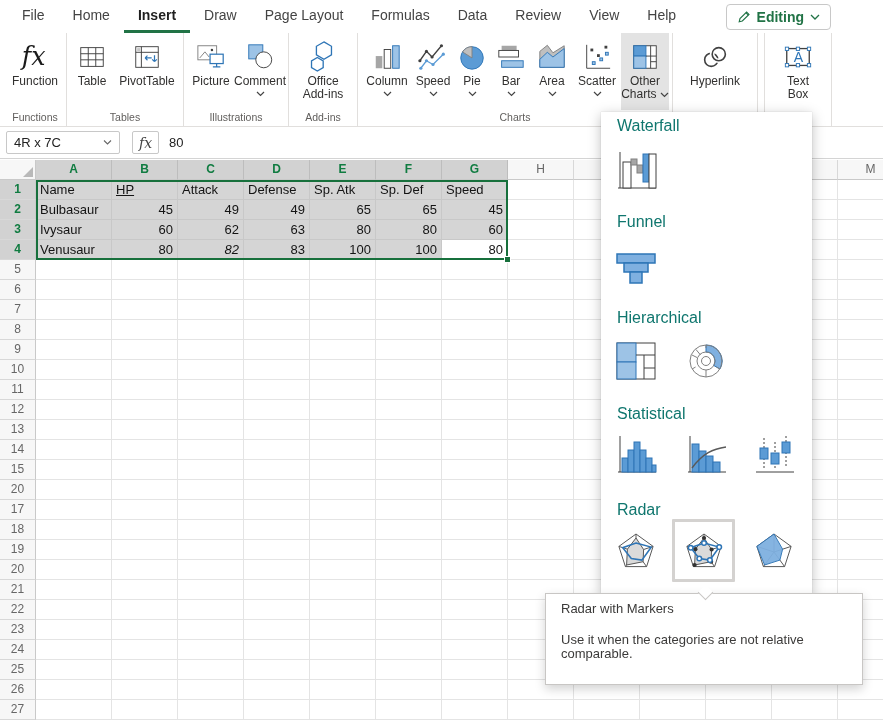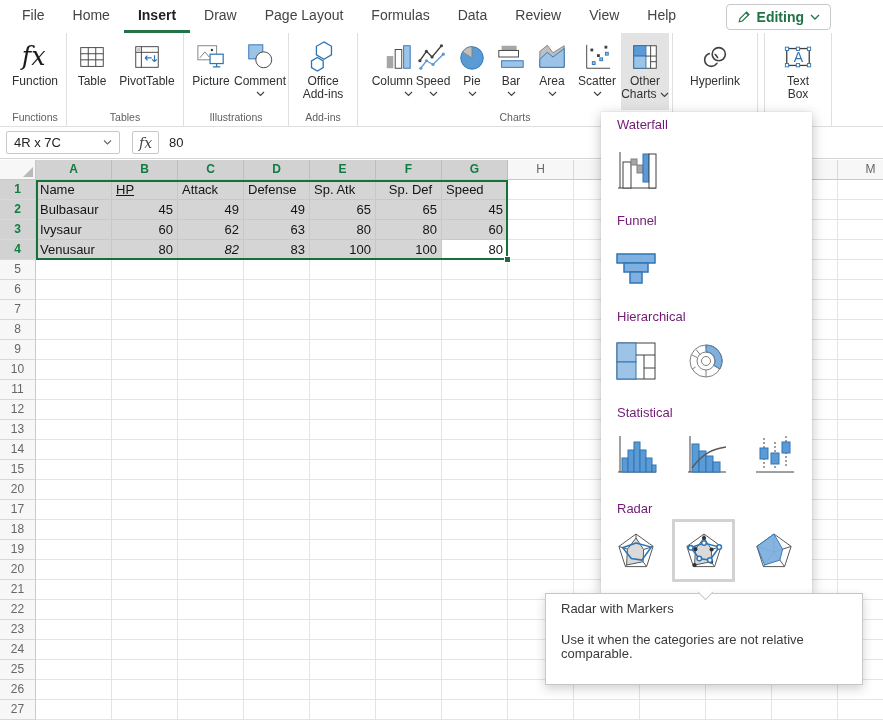--- a/index.html
+++ b/index.html
@@ -42,21 +42,21 @@
 .gcell { border-right:1px solid #e4e4e4; border-bottom:1px solid #e4e4e4; font-size:13px; color:#141414; line-height:19px; white-space:nowrap; overflow:hidden; }
 .gcell.sel { background:#d5d5d5; border-right-color:#c8c8c8; border-bottom-color:#c8c8c8; }
 .gcell.activecell { background:#fff; }
 .gcell.num { text-align:right; padding-right:4px; }
 .gcell.txt { padding-left:4px; }
 .selbox { position:absolute; border:2px solid #17703c; pointer-events:none; z-index:2; }
 .fillhandle { position:absolute; width:7px; height:7px; background:#17703c; border:1px solid #fff; z-index:3; }
 
 .panel { position:absolute; left:601px; top:112px; width:211px; height:483px; background:#fff; z-index:5;
   box-shadow:0 3px 12px rgba(0,0,0,.25), 0 0 1px rgba(0,0,0,.2); }
-.ptitle { position:absolute; left:16px; font-size:13px; color:#701a75; }
+.ptitle { position:absolute; left:16px; font-size:16px; color:#0f766e; }
 .pitem { position:absolute; width:46px; height:46px; line-height:0; }
 .seltile { position:absolute; width:63px; height:63px; border:3px solid #d4d2d0; background:#fff; display:flex; align-items:center; justify-content:center; border-radius:1px; }
 .caret { position:absolute; left:700px; top:587px; width:11px; height:11px; background:#fff; transform:rotate(45deg);
   border-bottom:1px solid #c8c6c4; border-right:1px solid #c8c6c4; z-index:7; }
 
 .tooltip { position:absolute; left:545px; top:593px; width:318px; height:92px; background:#fff; border:1px solid #c8c6c4;
   box-shadow:0 4px 10px rgba(0,0,0,.18); z-index:6; padding:8px 15px; font-size:13px; color:#3b3a39; }
 .tt-line { line-height:14px; margin-bottom:17px; }
 </style>
 </head>
@@ -163,21 +163,21 @@
               <path d="M11 18.5l6.2 3.6v7.2L11 32.9l-6.2-3.6v-7.2z" fill="#fff" stroke="#2e75b6" stroke-width="1.4"></path>
             </svg>
           </span>
           <span class="rb-label">Office<br>Add-ins</span>
         </div>
       </div>
       <div class="rb-gl">Add-ins</div>
     </div>
     <div class="rb-group">
       <div class="rb-btns">
-        <div class="rb-btn" style="width: 52px; align-items: flex-end;">
+        <div class="rb-btn" style="width: 52px;">
           <span class="rb-icon">
             <svg width="30" height="30" viewBox="0 0 32 32">
               <rect x="4" y="15" width="7" height="13" fill="#a6a6a6"></rect>
               <rect x="13" y="8" width="7" height="20" fill="#fff" stroke="#404040"></rect>
               <rect x="22" y="4" width="7" height="24" fill="#9dc3e6" stroke="#2e75b6"></rect>
             </svg>
           </span>
           <span class="rb-label">Column</span>
           <span class="rb-chev"><svg width="9" height="6" viewBox="0 0 9 6">
               <path d="M1 1l3.5 3.5L8 1" fill="none" stroke="#444" stroke-width="1.2"></path>
@@ -345,21 +345,21 @@
       <div class="gcol" style="width: 66px;">L</div>
       <div class="gcol" style="width: 66px;">M</div>
     </div>
     <div class="grow" style="top: 20px;">
       <div class="rhead sel">1</div>
       <div class="gcell txt sel" style="width: 76px;">Name</div>
       <div class="gcell txt sel" style="width: 66px; text-decoration: underline;">HP</div>
       <div class="gcell txt sel" style="width: 66px;">Attack</div>
       <div class="gcell txt sel" style="width: 66px;">Defense</div>
       <div class="gcell txt sel" style="width: 66px;">Sp. Atk</div>
-      <div class="gcell txt sel" style="width: 66px; text-align: center;">Sp. Def</div>
+      <div class="gcell txt sel" style="width: 66px;">Sp. Def</div>
       <div class="gcell txt sel" style="width: 66px;">Speed</div>
       <div class="gcell txt" style="width: 66px;"></div>
       <div class="gcell txt" style="width: 66px;"></div>
       <div class="gcell txt" style="width: 66px;"></div>
       <div class="gcell txt" style="width: 66px;"></div>
       <div class="gcell txt" style="width: 66px;"></div>
       <div class="gcell txt" style="width: 66px;"></div>
     </div>
     <div class="grow" style="top: 40px;">
       <div class="rhead sel">2</div>

